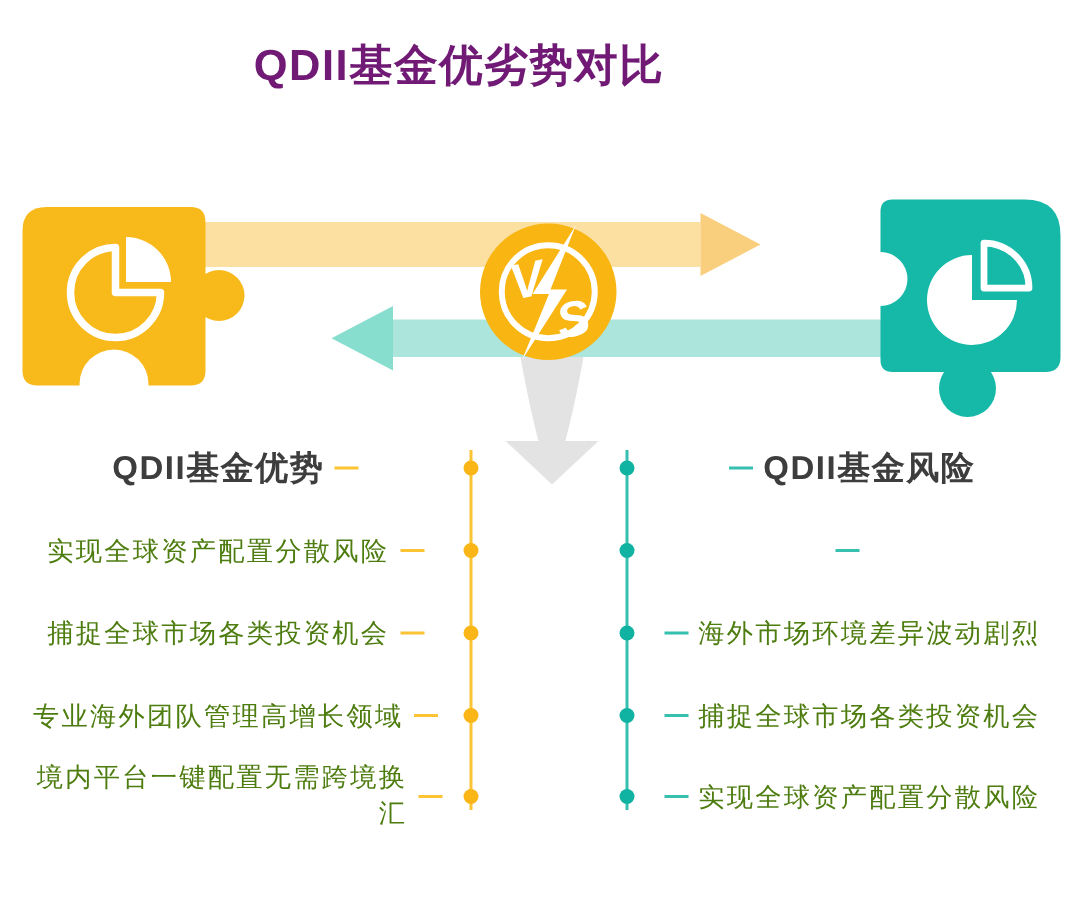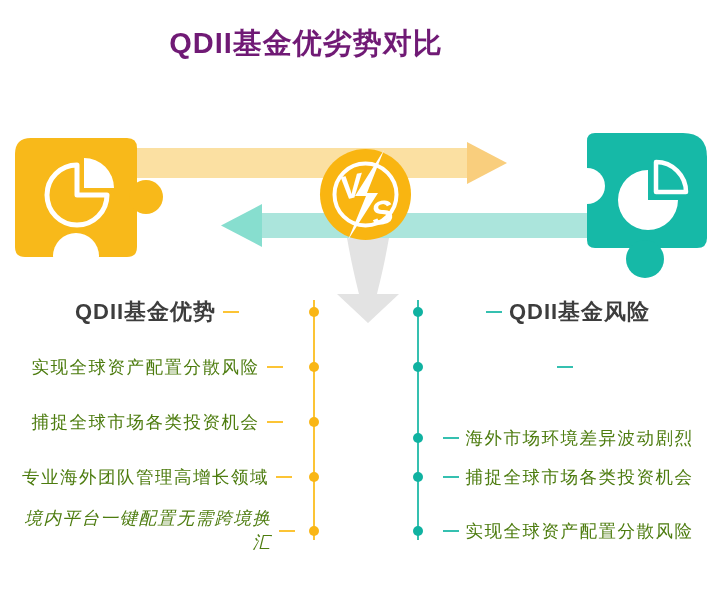--- a/index.html
+++ b/index.html
@@ -22,21 +22,21 @@
   .trow.r{left:418px;width:300px;justify-content:center;}
   .tick{flex:none;width:16px;height:2px;}
   .trow.l .tick{margin-left:7px;background:#fcc435;}
   .trow.r .tick{margin-right:7px;background:#35c0b0;}
   .dot{position:absolute;top:50%;margin-top:-5px;width:10px;height:10px;border-radius:50%;}
   .trow.l .dot{right:-5px;background:#f9b616;}
   .trow.r .dot{left:-5px;background:#10b2a1;}
   .htext{font-size:22px;font-weight:700;color:#3d3d3d;letter-spacing:1px;white-space:nowrap;}
   .itext{font-size:17.5px;color:#4d7c0f;letter-spacing:1.5px;white-space:nowrap;}
   .trow.l .itext{text-align:right;}
-  .itext.wrap{white-space:normal;max-width:252px;line-height:1.35;font-style:italic;}
+  .itext.wrap{white-space:normal;max-width:252px;line-height:1.35;}
 </style>
 </head>
 <body>
 
 <div class="stage">
 
   <h1 class="title">QDII基金优劣势对比</h1>
 
   <svg class="hero" width="726" height="215" viewBox="0 0 726 215">
 
@@ -122,21 +122,21 @@
       <span class="dot"></span>
       <span class="tick"></span>
       <span class="htext">QDII基金风险</span>
     </div>
 
     <div class="trow r" style="top:352px">
       <span class="dot"></span>
       <span class="tick"></span>
     </div>
 
-    <div class="trow r" style="top:423px">
+    <div class="trow r" style="top:407px">
       <span class="dot"></span>
       <span class="tick"></span>
       <span class="itext">海外市场环境差异波动剧烈</span>
     </div>
 
     <div class="trow r" style="top:462px">
       <span class="dot"></span>
       <span class="tick"></span>
       <span class="itext">捕捉全球市场各类投资机会</span>
     </div>

